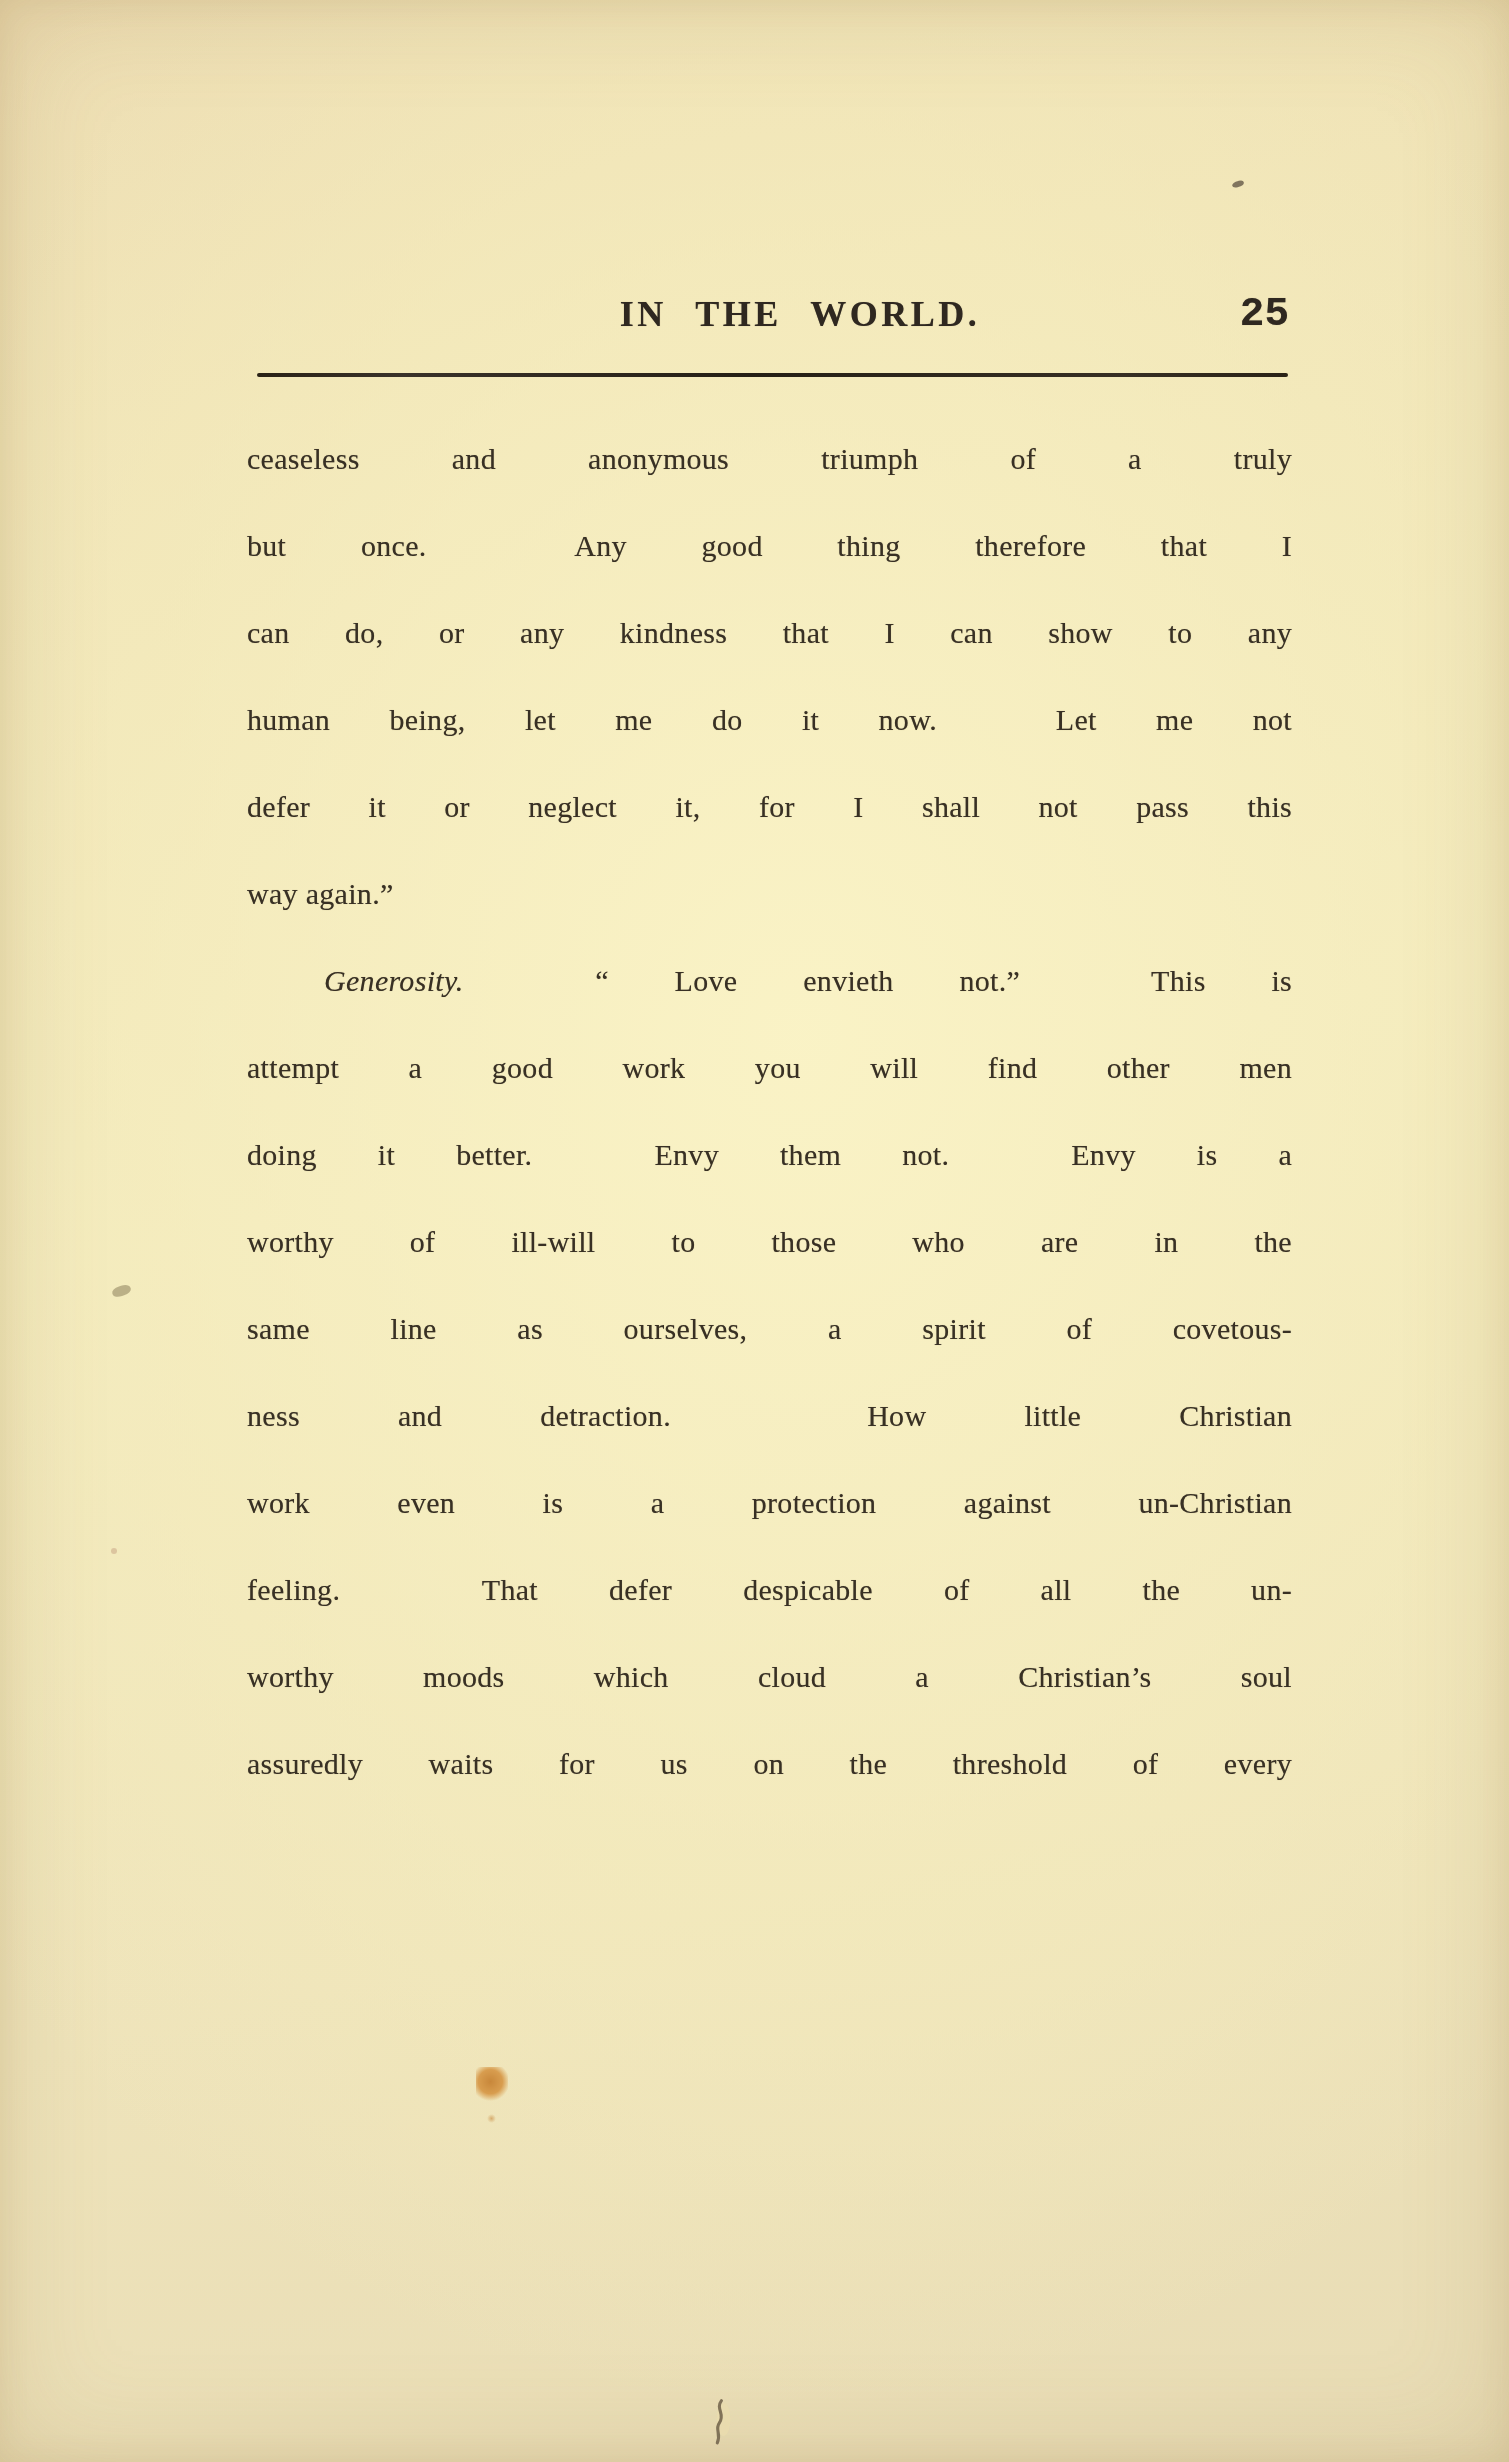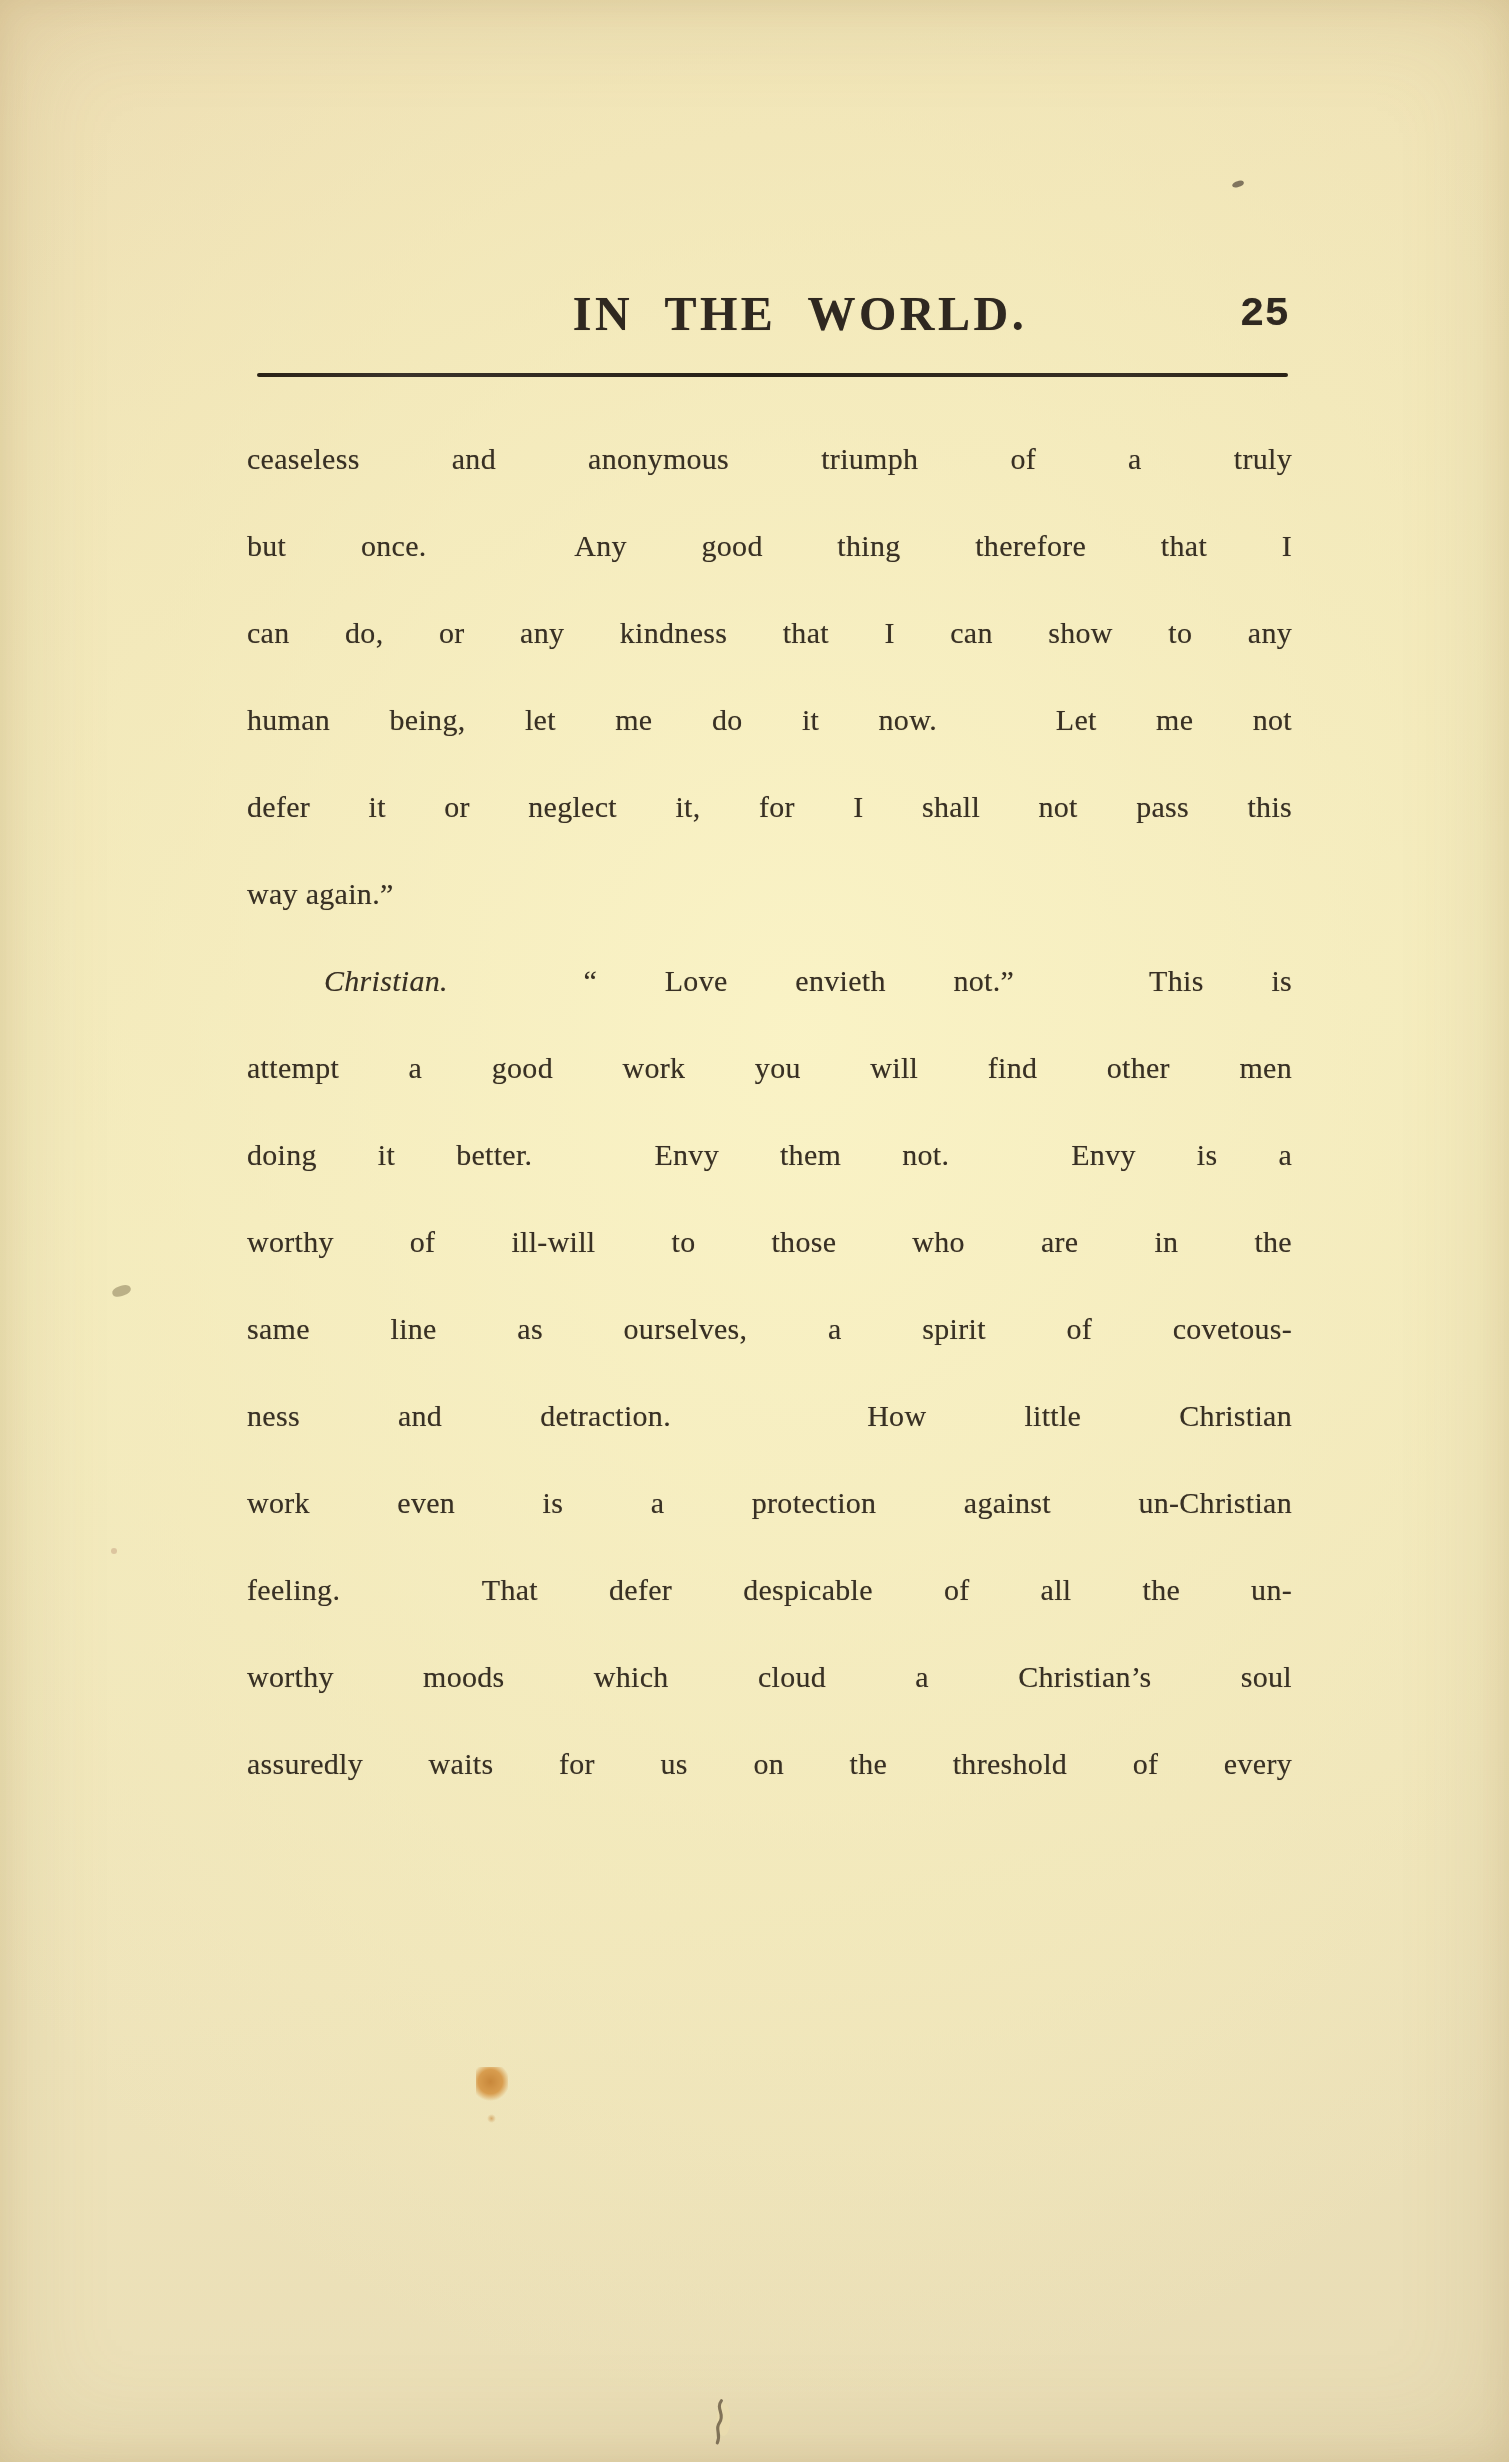--- a/index.html
+++ b/index.html
@@ -18,21 +18,21 @@
       inset 0 0 111px rgba(150,115,60,0.20),
       inset 0 0 31px  rgba(150,115,60,0.12);
   }
 
   
   .header { position: absolute; left: 259px; top: 289px; width: 1030px; height: 50px; }
   .running-title {
     display: block;
     text-align: center;
     transform: translateX(26px);
-    font-size: 48px; line-height: 50px;
+    font-size: 36px; line-height: 50px;
     font-weight: 700;
     letter-spacing: 3.5px;
     word-spacing: 16.6px;
     color: #2f2820;
     text-shadow: 0 0 0.7px rgba(47,40,32,0.5);
   }
   .page-number {
     position: absolute; right: 0; top: 0;
     font-size: 41px; line-height: 50px;
     font-weight: 700;
@@ -112,21 +112,21 @@
   <div class="rule"></div>
 
   <div class="textblock">
     <div class="line">ceaseless and anonymous triumph of a truly</div>
     <div class="line">but once.  Any good thing therefore that I</div>
     <div class="line">can do, or any kindness that I can show to any</div>
     <div class="line">human being, let me do it now.  Let me not</div>
     <div class="line">defer it or neglect it, for I shall not pass this</div>
     <div class="line short">way again.”</div>
 
-    <div class="line indent"><span class="italic">Christian.</span><span>  “ Love envieth not.”  This is</span></div>
+    <div class="line indent"><span class="italic">Generosity.</span><span>  “ Love envieth not.”  This is</span></div>
 
     <div class="line">attempt a good work you will find other men</div>
     <div class="line">doing it better.  Envy them not.  Envy is a</div>
     <div class="line">worthy of ill-will to those who are in the</div>
     <div class="line">same line as ourselves, a spirit of covetous-</div>
     <div class="line">ness and detraction.  How little Christian</div>
     <div class="line">work even is a protection against un-Christian</div>
     <div class="line">feeling.  That defer despicable of all the un-</div>
     <div class="line">worthy moods which cloud a Christian’s soul</div>
     <div class="line">assuredly waits for us on the threshold of every</div>

